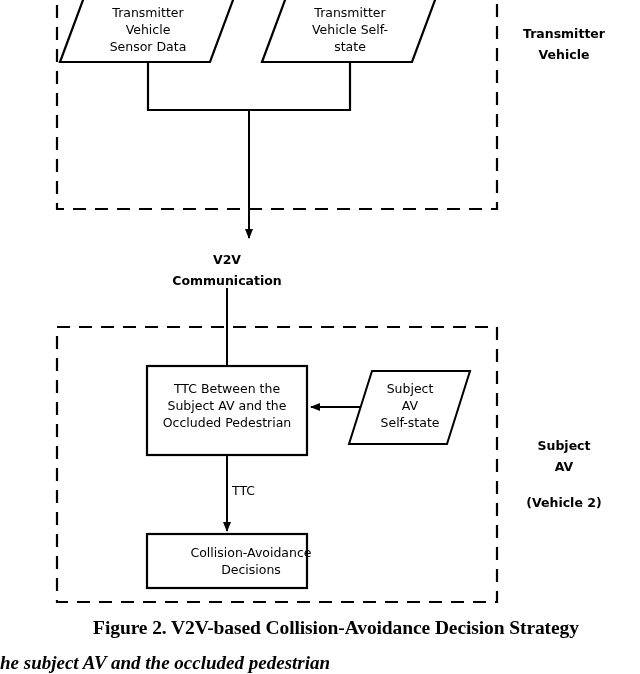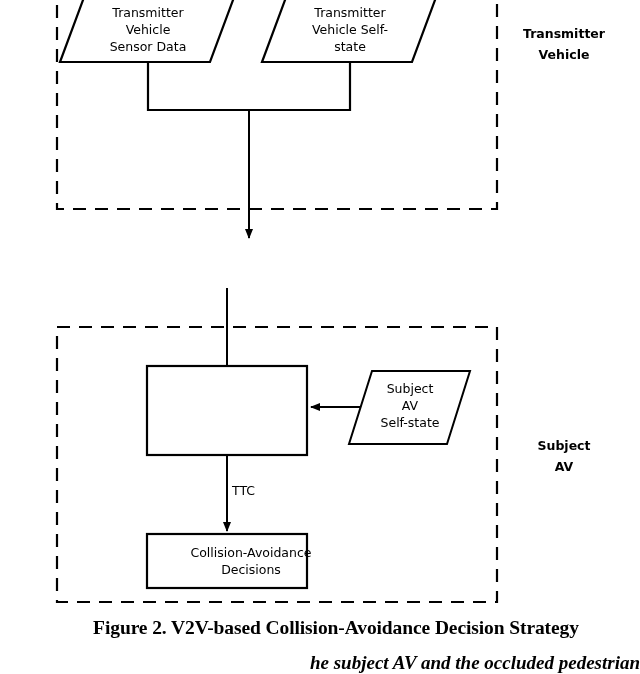--- a/index.html
+++ b/index.html
@@ -116,35 +116,41 @@
   </svg>
 
   <div class="node-text" style="left:73px; top:4px; width:150px;">Transmitter
 Vehicle
 Sensor Data</div>
 
   <div class="node-text" style="left:275px; top:4px; width:150px;">Transmitter
 Vehicle Self-
 state</div>
 
+  <div class="node-text" style="left:147px; top:380px; width:160px;">TTC Between the
+Subject AV and the
+Occluded Pedestrian</div>
 
   <div class="node-text" style="left:360px; top:380px; width:100px;">Subject
 AV
 Self-state</div>
 
   <div class="node-text" style="left:147px; top:544px; width:160px;padding-left:24px;">Collision-Avoidance
 Decisions</div>
 
 
+  <div class="bold-label" style="left:151px; top:249px; width:152px;">V2V
+Communication</div>
 
   <div class="annot-text" style="left:232px; top:482px; width:60px; text-align:left;">TTC</div>
 
   <div class="bold-label" style="left:505px; top:23px; width:118px;">Transmitter
 Vehicle</div>
 
   <div class="bold-label" style="left:505px; top:435px; width:118px;">Subject
 AV</div>
+  <div class="bold-label" style="left:505px; top:492px; width:118px;">(Vehicle 2)</div>
 
 </div>
 
 <div class="caption-main" style="top:617px;">Figure 2. V2V-based Collision-Avoidance Decision Strategy</div>
 
-<div class="caption-cont" style="top:652px; height:22px; text-align:right; padding-left:-10px;">he subject AV and the occluded pedestrian</div>
+<div class="caption-cont" style="top:652px; height:22px; text-align:left; padding-left:-10px;">he subject AV and the occluded pedestrian</div>
 
 </body></html>

